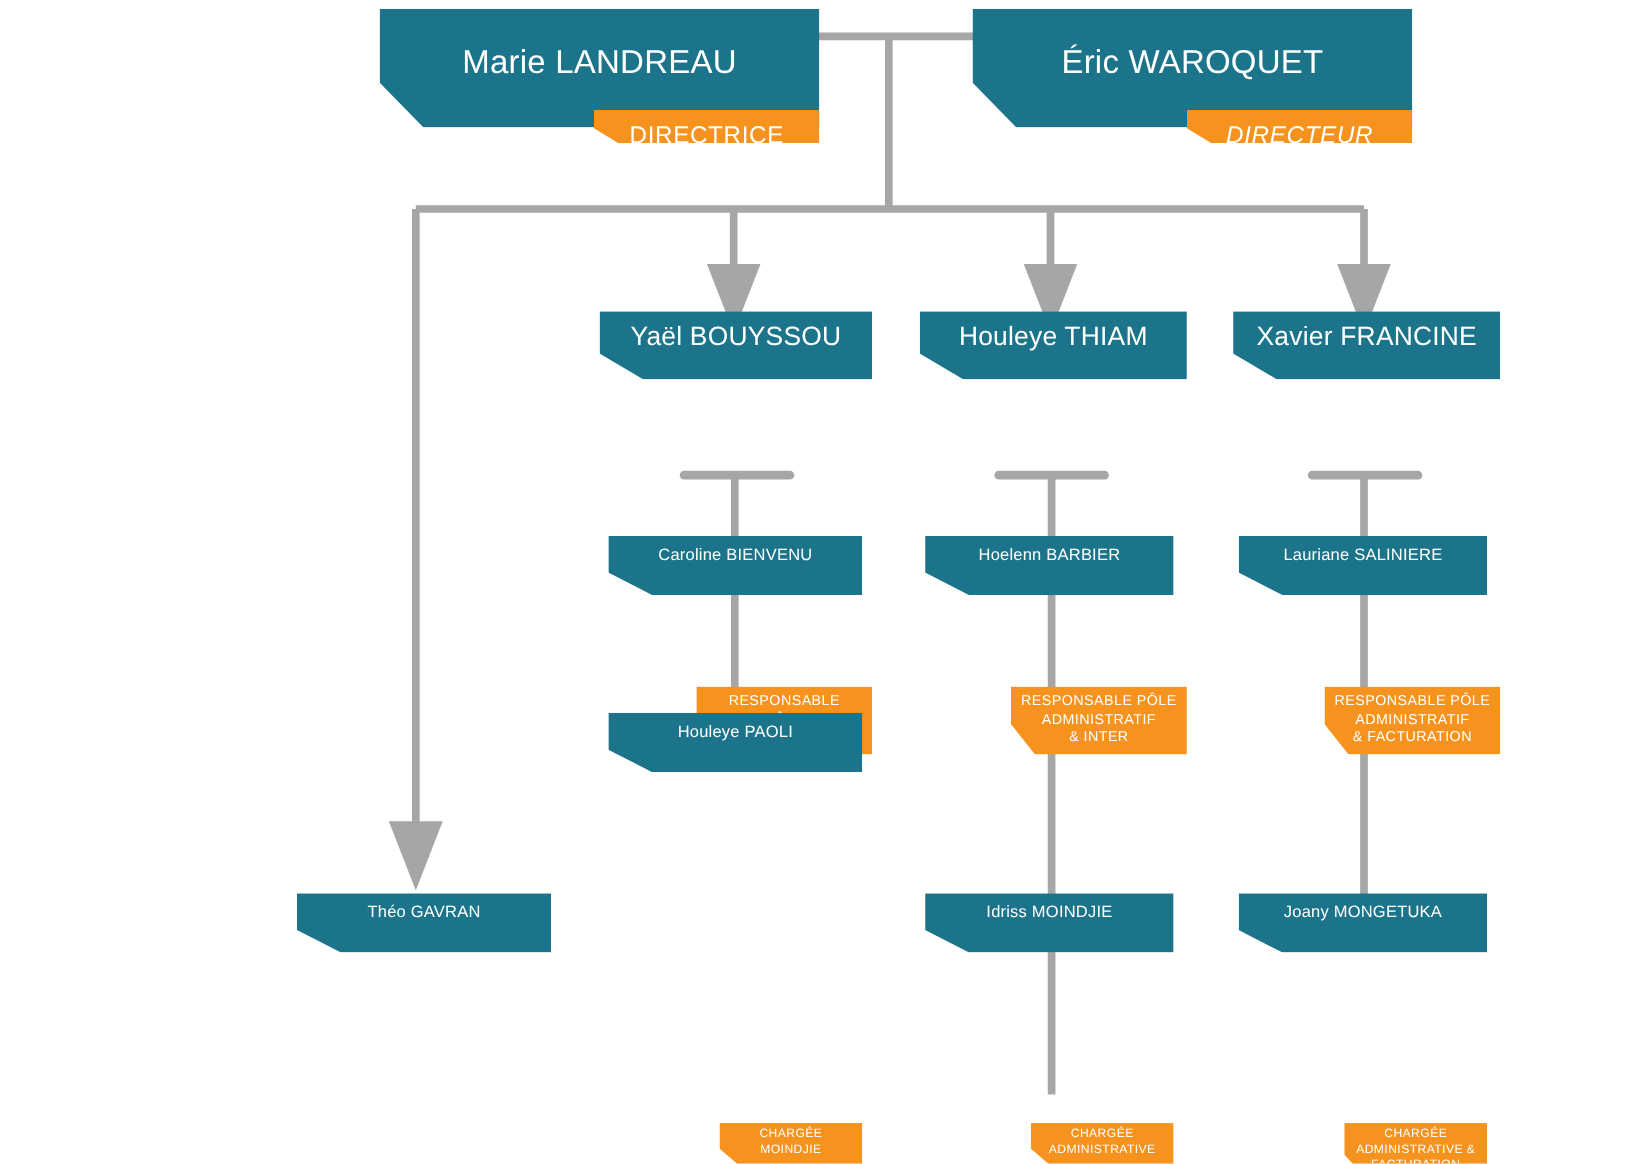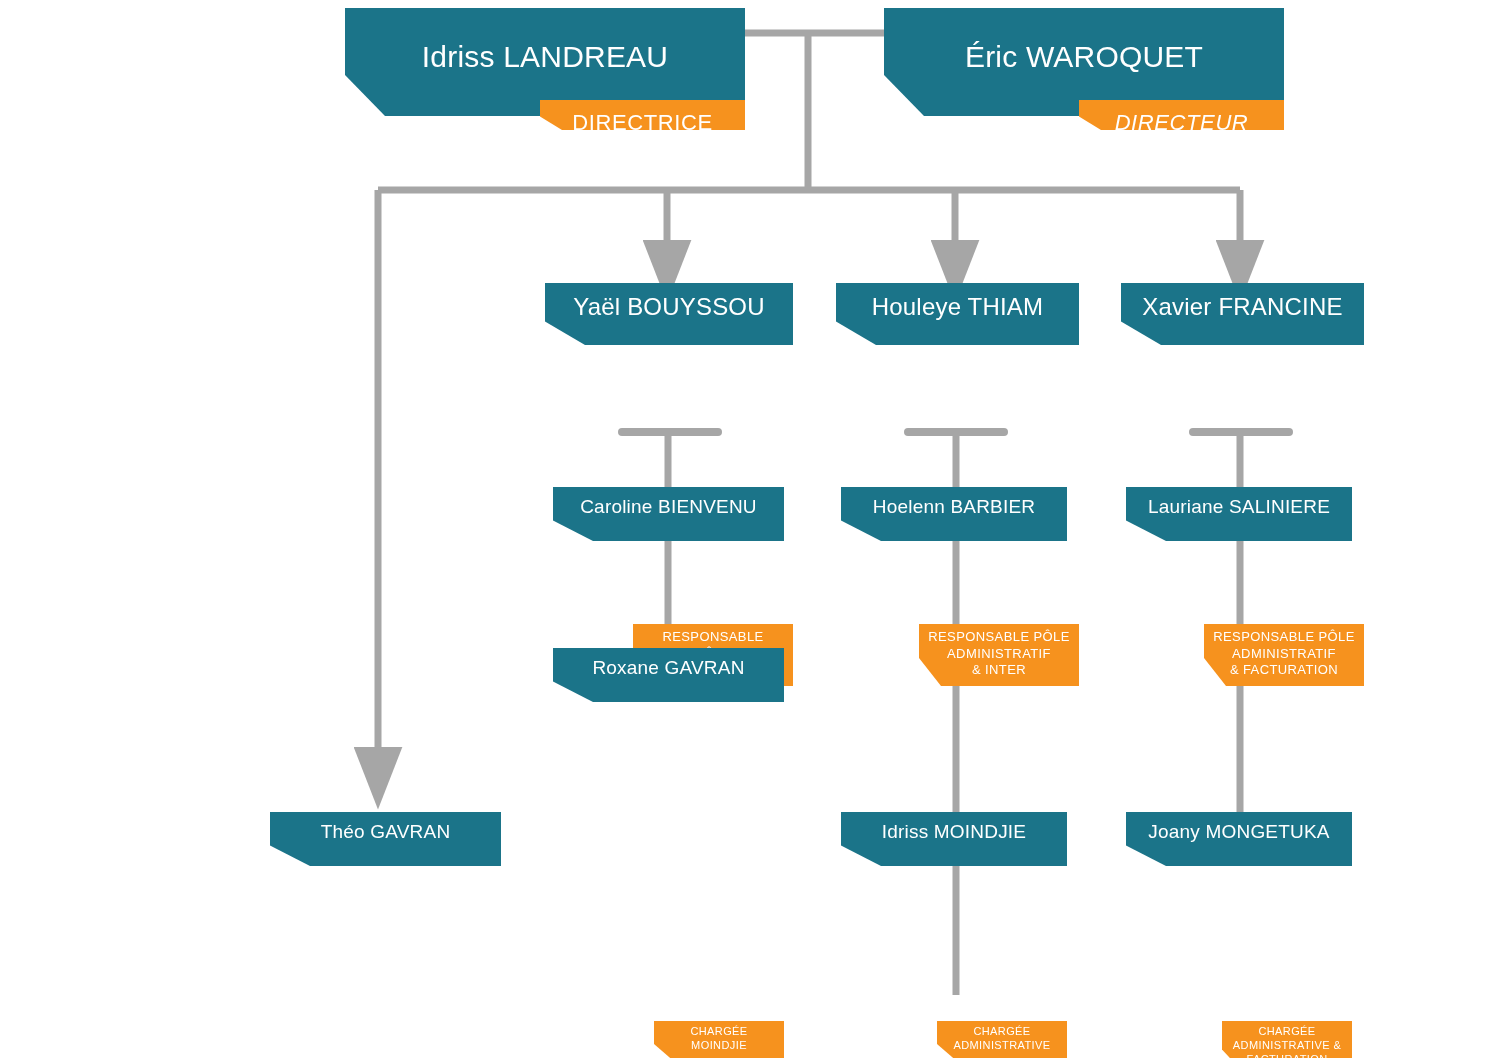--- a/index.html
+++ b/index.html
@@ -89,21 +89,21 @@
   .lvl-mgr .card-role {
     height: 62px;
     padding-top: 5px;
     font-size: 13px;
     line-height: 16.5px;
     letter-spacing: 0.4px;
   }
 
   
   .lvl-staff .card-body { height: 54px; padding-top: 9px; }
-  .lvl-staff .card-name { font-size: 19px; }
+  .lvl-staff .card-name { font-size: 15px; }
   .lvl-staff .card-role {
     height: 42px;
     padding-top: 3px;
     font-size: 11px;
     line-height: 14px;
     letter-spacing: 0.4px;
   }
   .lvl-staff.role-3 .card-role { height: 52px; }
 </style>
 </head>
@@ -143,21 +143,21 @@
 
     <g stroke="#A6A6A6" stroke-width="7" fill="none" stroke-linecap="butt">
       <line x1="668" y1="432" x2="668" y2="662"></line>
       <line x1="956" y1="432" x2="956" y2="995"></line>
       <line x1="1240" y1="432" x2="1240" y2="825"></line>
     </g>
   </svg>
 
   <div class="card lvl-exec" style="left:345px; top:8px; width:400px;">
     <div class="card-body">
-      <div class="card-name">Idriss LANDREAU</div>
+      <div class="card-name">Marie LANDREAU</div>
     </div>
     <div class="card-role" style="left:195px; top:92px; width:205px;">
       <span>DIRECTRICE</span>
     </div>
   </div>
 
   <div class="card lvl-exec" style="left:884px; top:8px; width:400px;">
     <div class="card-body">
       <div class="card-name">Éric WAROQUET</div>
     </div>
@@ -225,21 +225,21 @@
     </div>
     <div class="card-role" style="left:96px; top:534px; width:130px;">
       <span>CHARGÉE</span>
       <span>ADMINISTRATIVE &amp;</span>
       <span>FACTURATION</span>
     </div>
   </div>
 
   <div class="card lvl-staff" style="left:553px; top:648px; width:231px;">
     <div class="card-body">
-      <div class="card-name">Roxane GAVRAN</div>
+      <div class="card-name">Houleye PAOLI</div>
     </div>
 
   </div>
 
   <div class="card lvl-staff" style="left:270px; top:812px; width:231px;">
     <div class="card-body">
       <div class="card-name">Théo GAVRAN</div>
     </div>
 
   </div>

